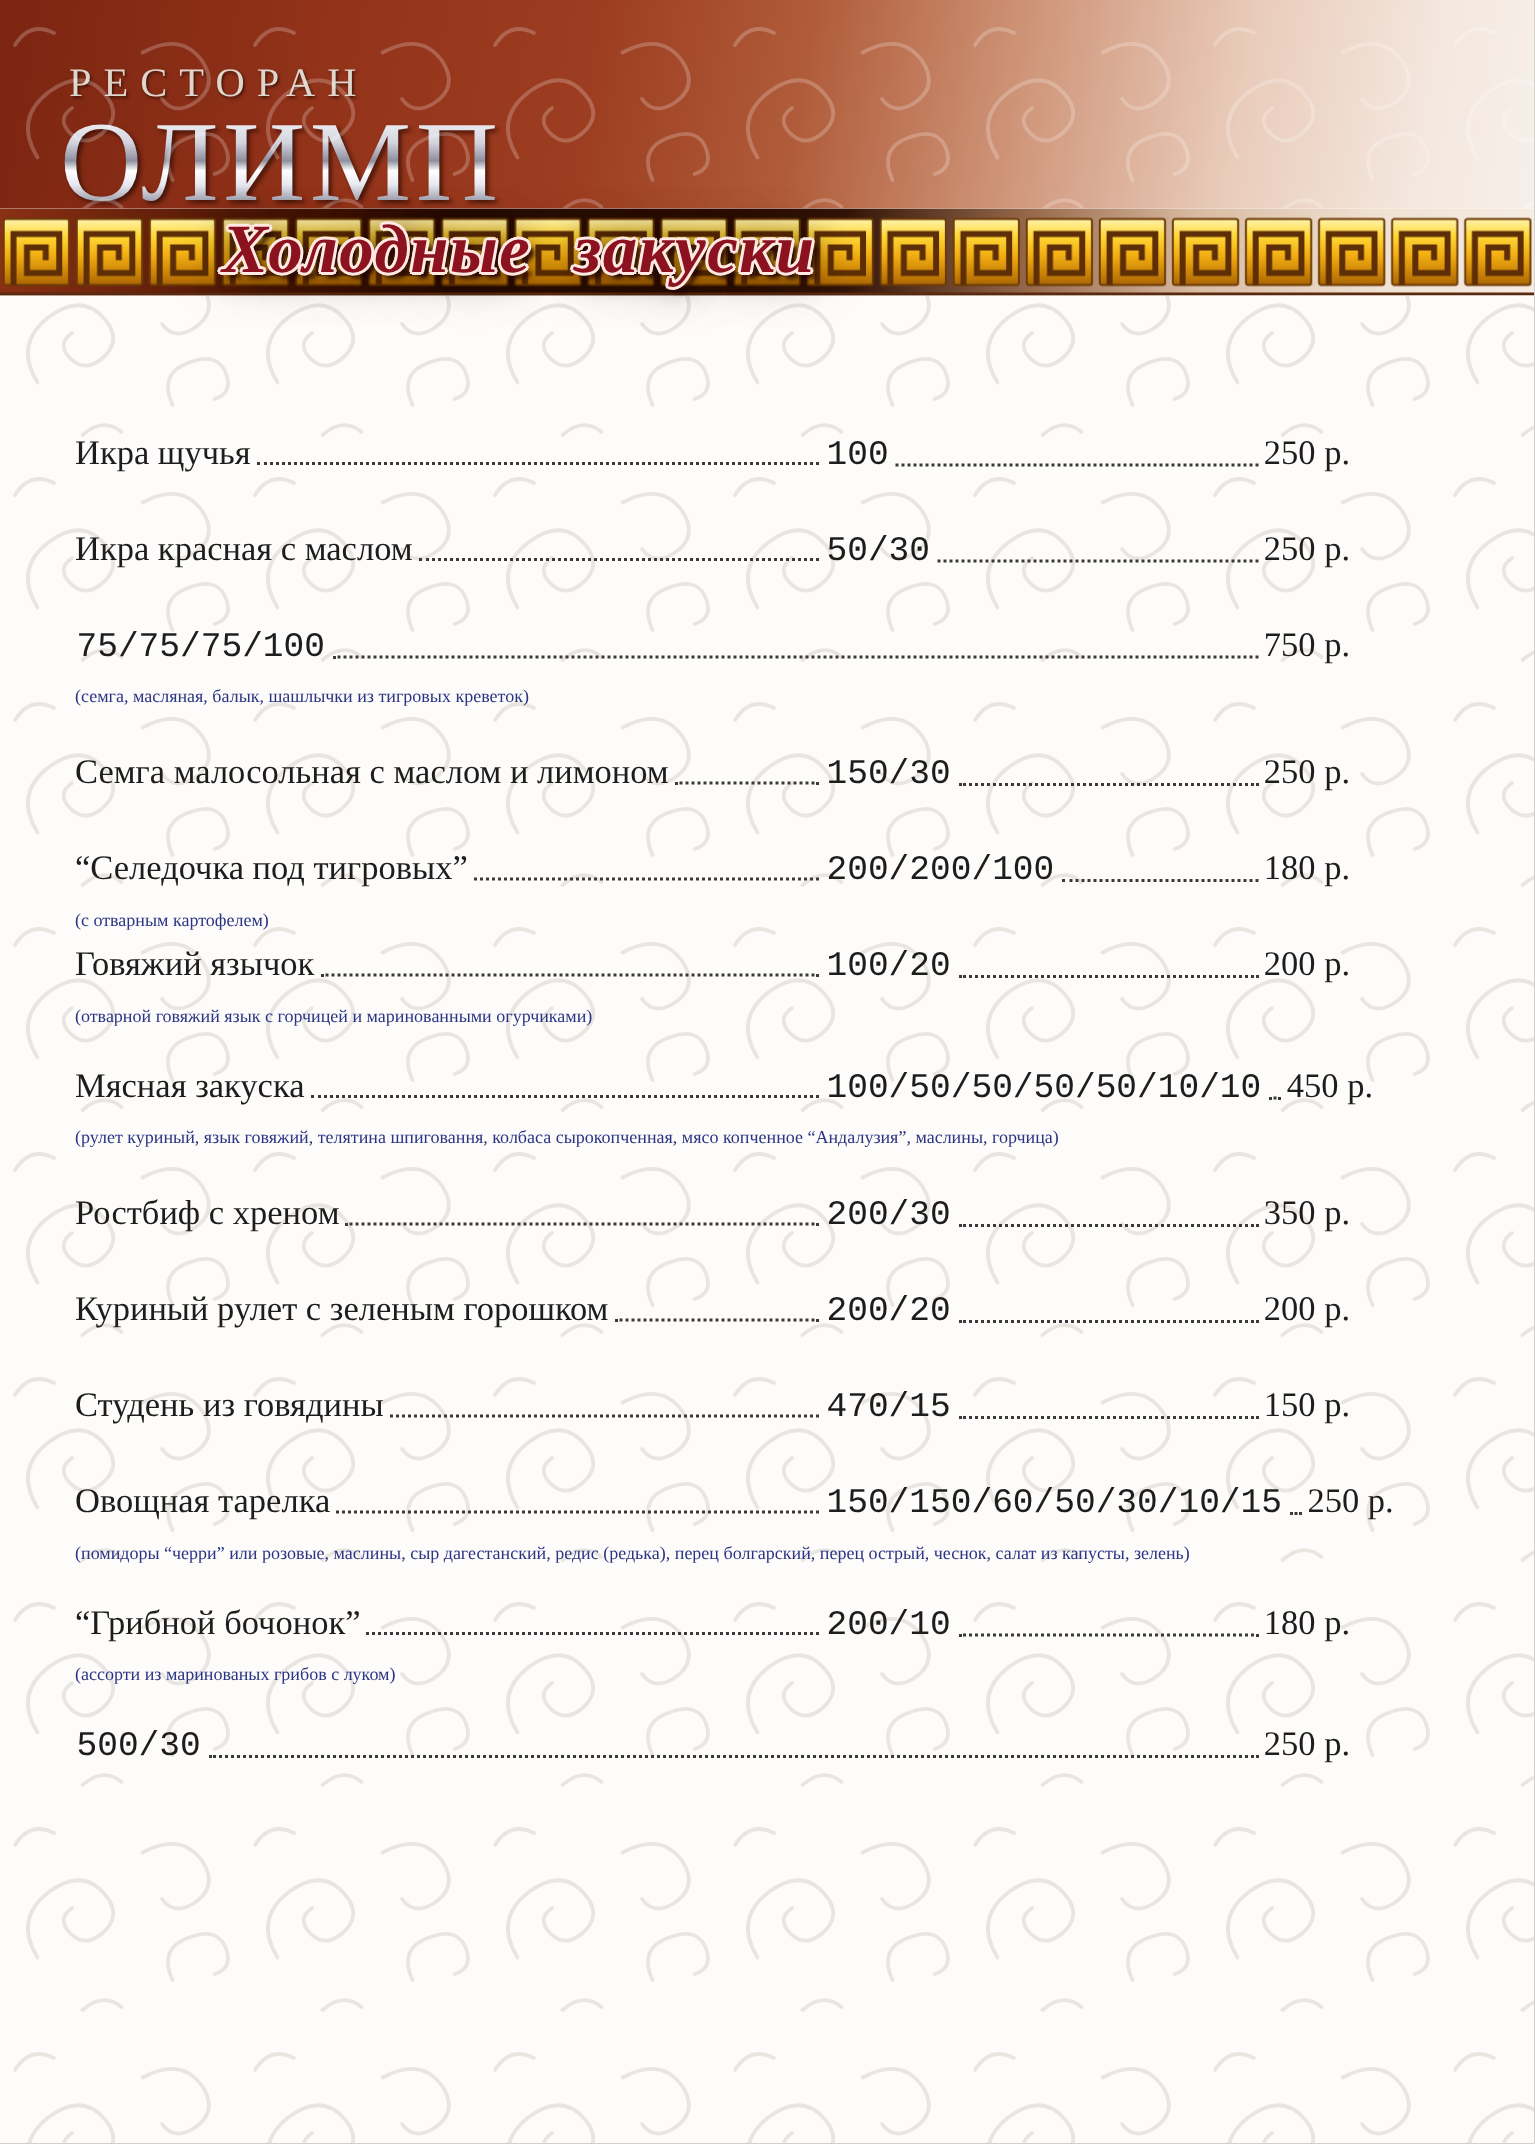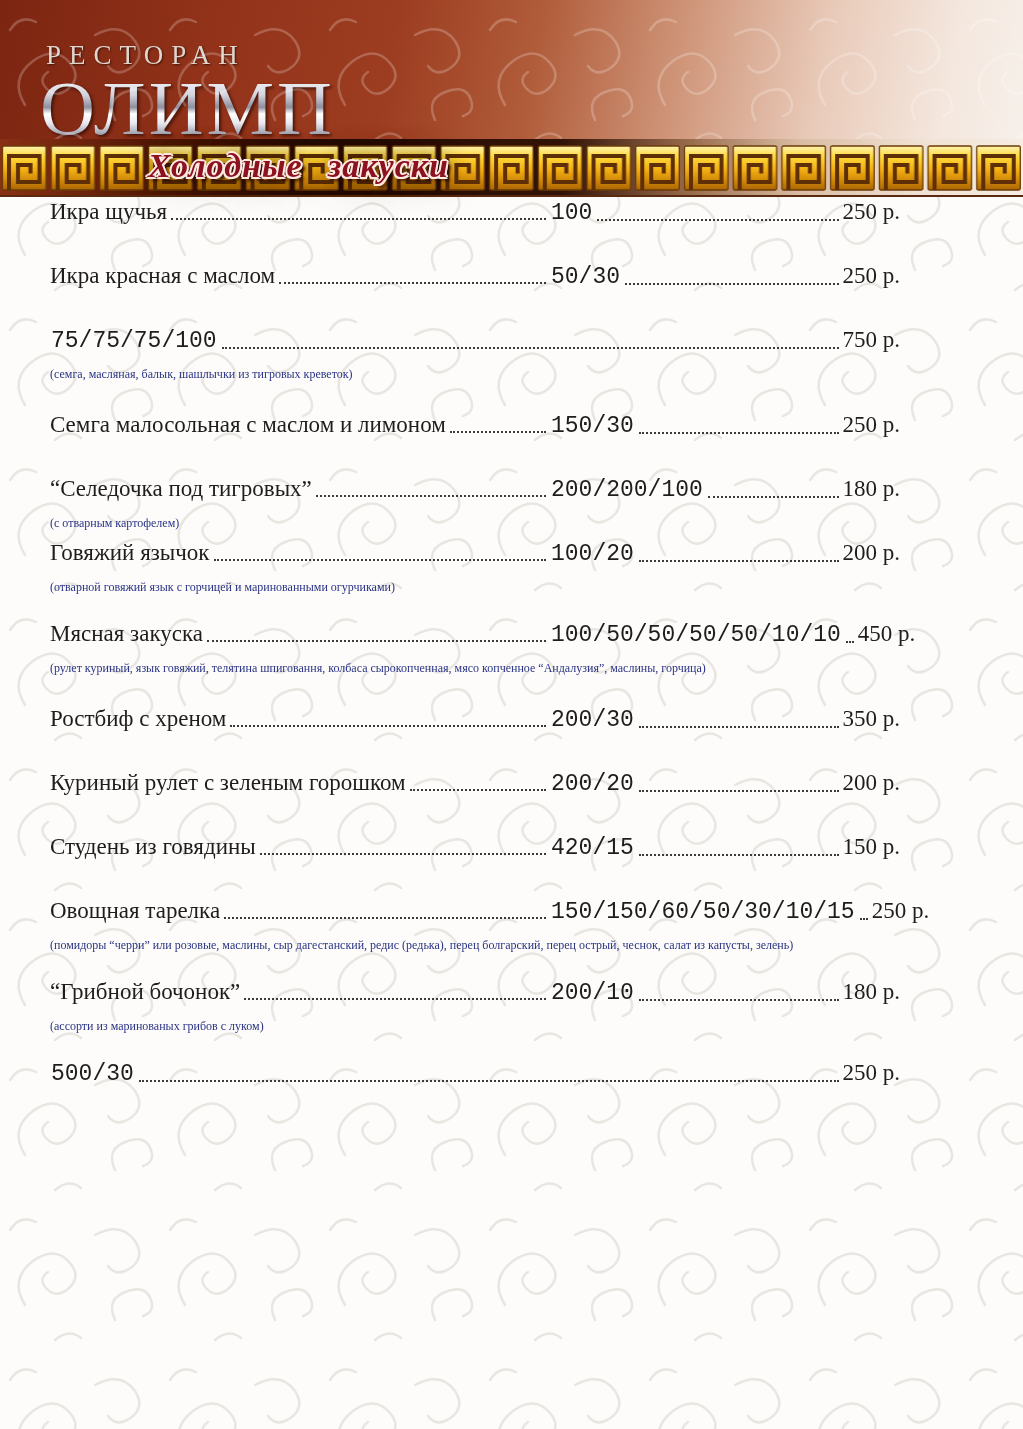--- a/index.html
+++ b/index.html
@@ -14,31 +14,31 @@
     text-shadow:1px 1px 2px rgba(50,15,5,.85);}
   .brand-name{margin-top:4px;margin-left:-6px;font-size:76px;line-height:.88;letter-spacing:3px;width:max-content;
     background:linear-gradient(180deg,#f8f8fc 0%,#d4d4de 30%,#8e8e9e 48%,#ffffff 58%,#e8e8f0 72%,#6e6e80 100%);
     -webkit-background-clip:text;background-clip:text;color:transparent;-webkit-text-fill-color:transparent;
     filter:drop-shadow(2px 2.5px 1.5px rgba(45,12,4,.75));}
 
   
   .band{position:relative;height:58px;z-index:2;}
   .band-svg{position:absolute;inset:0;display:block;}
   .section-title{position:absolute;left:148px;top:50%;transform:translateY(-54%);
-    font-style:italic;font-weight:bold;font-size:34px;letter-spacing:1px;word-spacing:16px;
+    font-style:italic;font-weight:bold;font-size:46px;letter-spacing:1px;word-spacing:16px;
     color:#8c1220;white-space:nowrap;
     text-shadow:-1.5px -1.5px 0 #ffe9e2,1.5px -1.5px 0 #ffe9e2,-1.5px 1.5px 0 #ffe9e2,1.5px 1.5px 0 #ffe9e2,
       -2px 0 0 #ffe9e2,2px 0 0 #ffe9e2,0 -2px 0 #ffe9e2,0 2px 0 #ffe9e2,
       4px 4px 3px rgba(35,6,4,.9),0 0 20px rgba(30,8,4,.8),0 0 34px rgba(30,8,4,.55);}
 
   
   .texture{position:absolute;inset:0;z-index:1;pointer-events:none;}
 
   
-  .menu{position:relative;z-index:2;width:850px;margin-left:50px;color:#1d1d1d;}
+  .menu{position:relative;z-index:2;width:850px;margin-left:50px;padding-top:90px;color:#1d1d1d;}
   .row{display:flex;align-items:baseline;font-size:23px;line-height:30px;}
   .left{display:flex;align-items:baseline;flex:0 0 500px;width:500px;}
   .nm{white-space:nowrap;}
   .dots{flex:1 1 auto;min-width:8px;margin:0 4px;border-bottom:2.5px dotted #3a3a3a;
     align-self:flex-end;margin-bottom:7px;}
   .portion{white-space:nowrap;padding:0 1px;font-family:Liberation Mono, monospace;}
   .price{white-space:nowrap;}
   .desc{margin-top:4px;font-size:12px;line-height:29px;color:#2a3484;max-width:840px;}
   .gap-lg{margin-bottom:33px;}
   .gap-md{margin-bottom:21px;}
@@ -223,21 +223,21 @@
         <span class="price">200 р.</span>
       </div>
     </div>
 
     <div class="item gap-lg">
       <div class="row">
         <span class="left">
             <span class="nm">Студень из говядины</span>
             <span class="dots"></span>
           </span>
-        <span class="portion">420/15</span>
+        <span class="portion">470/15</span>
         <span class="dots"></span>
         <span class="price">150 р.</span>
       </div>
     </div>
 
     <div class="item gap-sm">
       <div class="row">
         <span class="left">
             <span class="nm">Овощная тарелка</span>
             <span class="dots"></span>

